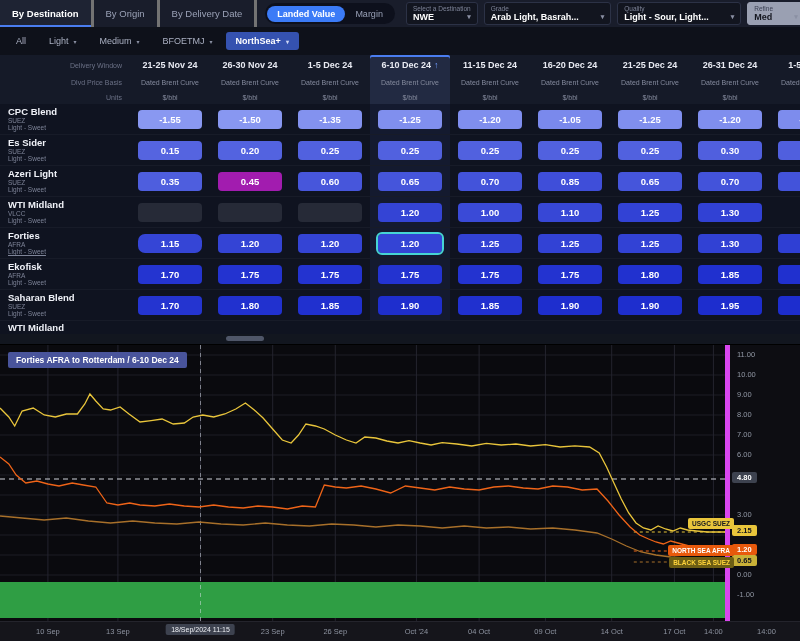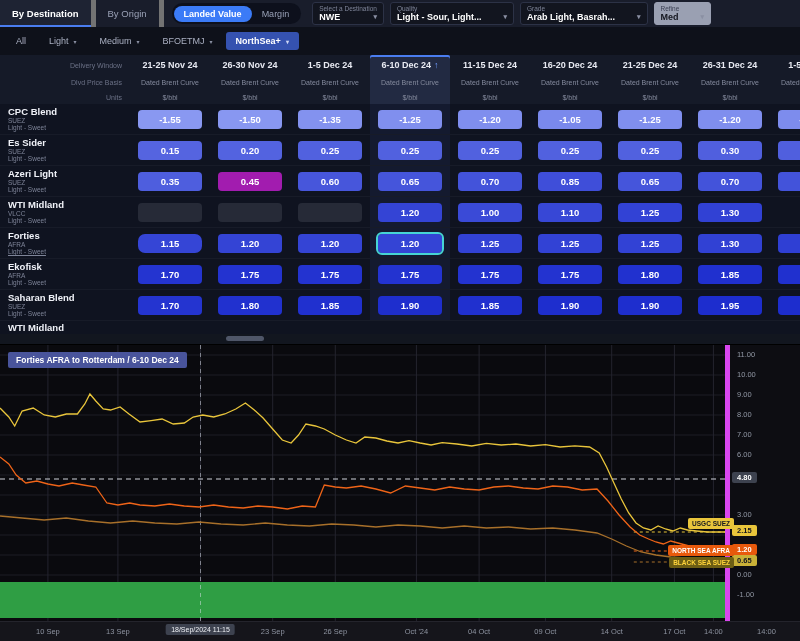--- a/index.html
+++ b/index.html
@@ -2,21 +2,21 @@
 <html><head>
 <meta charset="utf-8">
 <style>
   * { margin:0; padding:0; box-sizing:border-box; }
   html,body { width:800px; height:641px; background:#0d1019; overflow:hidden;
               font-family:"Liberation Sans", sans-serif; }
 
   
   .topbar { height:27px; background:#191d2b; display:flex; align-items:stretch; overflow:hidden; }
   .tab { padding:0 12px; display:flex; align-items:center; font-size:9.5px; color:#9aa1b6;
-         border-right:5px solid #737373; cursor:pointer; white-space:nowrap; }
+         border-right:3px solid #737373; cursor:pointer; white-space:nowrap; }
   .tab.active { color:#fff; background:#1e2333; box-shadow:inset 0 -2px 0 #4a7df0; font-weight:700; }
   .toggle-group { display:flex; align-items:center; margin:3px 8px; background:#0d101c;
                   border-radius:12px; padding:2px; flex:none; }
   .toggle { font-size:9px; padding:3px 10px; border-radius:10px; color:#98a0b6; white-space:nowrap; cursor:pointer; }
   .toggle.active { background:#3b7bf7; color:#fff; font-weight:700; }
   .select { margin:2px 3px; padding:1px 6px; background:#12151f; border:1px solid #2c3246;
             border-radius:3px; display:flex; flex-direction:column; justify-content:center; flex:none; cursor:pointer; }
   .sel-label { font-size:6.5px; color:#7e8498; white-space:nowrap; }
   .sel-value { font-size:9px; color:#fff; font-weight:700; display:flex; justify-content:space-between;
                gap:22px; white-space:nowrap; align-items:center; }
@@ -82,44 +82,47 @@
 </head>
 <body>
 
 <div class="topbar">
   <div class="tab active">
       <span>By Destination</span>
     </div>
   <div class="tab">
       <span>By Origin</span>
     </div>
+  <div class="tab">
+      <span>By Delivery Date</span>
+    </div>
 
   <div class="toggle-group">
     <div class="toggle active">Landed Value</div>
     <div class="toggle">Margin</div>
   </div>
 
   <div class="select">
     <div class="sel-label">Select a Destination</div>
     <div class="sel-value">
         <span>NWE</span>
         <span class="chev">▾</span>
       </div>
   </div>
   <div class="select">
+    <div class="sel-label">Grade</div>
+    <div class="sel-value">
+        <span>Arab Light, Basrah...</span>
+        <span class="chev">▾</span>
+      </div>
+  </div>
+  <div class="select">
     <div class="sel-label">Quality</div>
     <div class="sel-value">
         <span>Light - Sour, Light...</span>
-        <span class="chev">▾</span>
-      </div>
-  </div>
-  <div class="select">
-    <div class="sel-label">Grade</div>
-    <div class="sel-value">
-        <span>Arab Light, Basrah...</span>
         <span class="chev">▾</span>
       </div>
   </div>
   <div class="select light">
     <div class="sel-label">Refine</div>
     <div class="sel-value">
         <span>Med</span>
         <span class="chev">▾</span>
       </div>
   </div>

